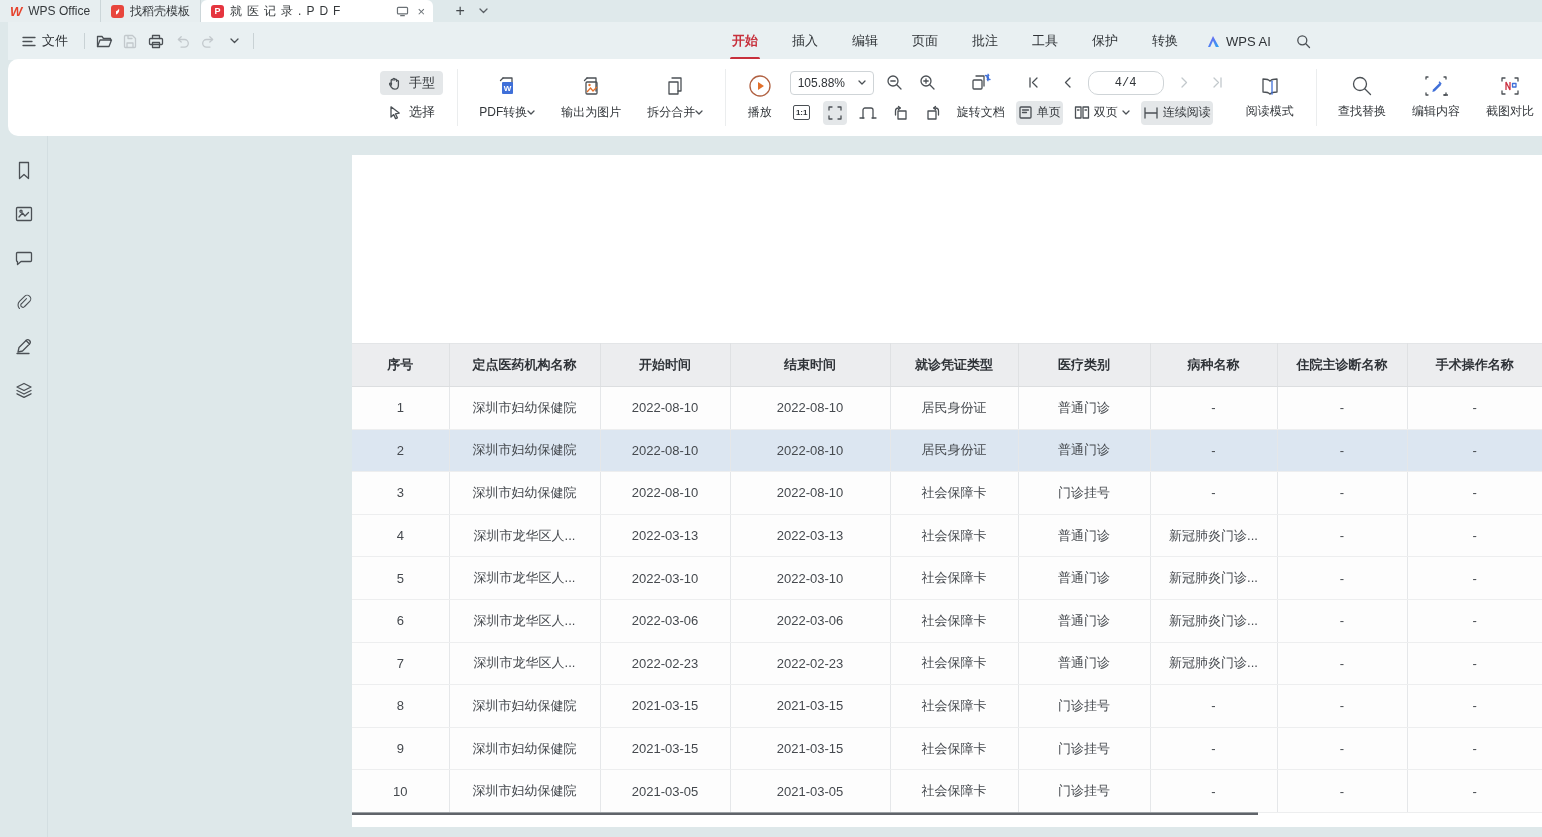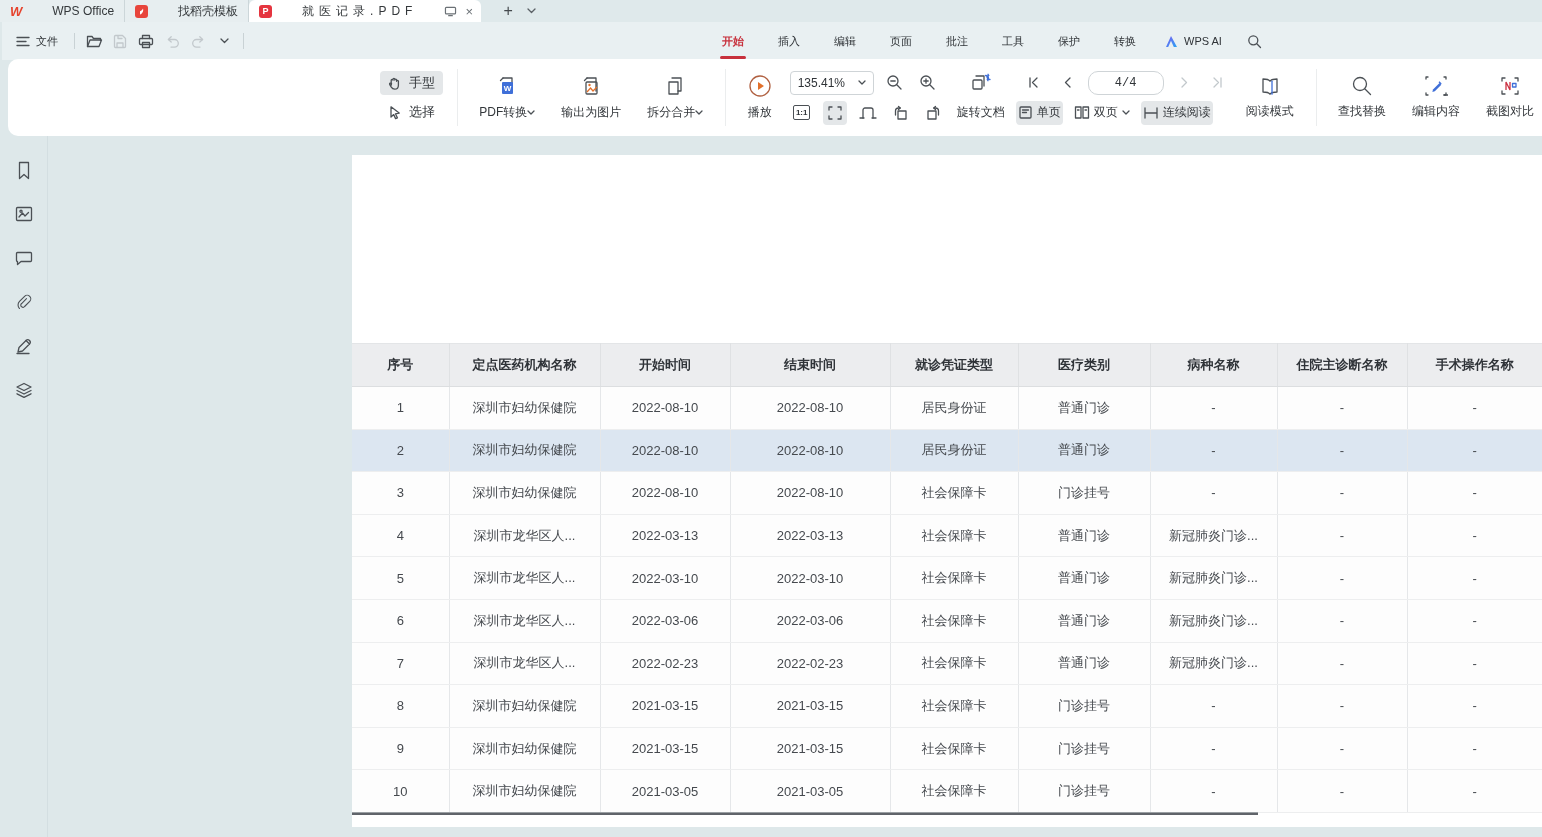--- a/index.html
+++ b/index.html
@@ -9,32 +9,32 @@
   .st { fill:none; stroke:#4b5055; stroke-width:1.3; stroke-linecap:round; stroke-linejoin:round; }
   .stg { fill:none; stroke:#c2c8cc; stroke-width:1.3; stroke-linecap:round; stroke-linejoin:round; }
   .stb { fill:none; stroke:#3f6fd8; stroke-width:1.3; stroke-linecap:round; stroke-linejoin:round; }
 
   
   .tabbar { position:absolute; top:0; left:0; right:0; height:22px; background:#dfe9eb; display:flex; align-items:stretch; }
   .tab { display:flex; align-items:center; gap:6px; padding:0 10px; font-size:12px; color:#34383b;
          background:#e7eef0; border-right:1px solid #ccd6d9; cursor:default; }
   .tab.first { border-left:none; }
   .tab.active { background:#ffffff; border-right:none; border-radius:6px 6px 0 0; padding-right:8px; min-width:232px; }
-  .tab-label { white-space:nowrap;margin-left:24px; }
+  .tab-label { white-space:nowrap; }
   .tab.active .tab-label { letter-spacing:5px; }
   .wps-logo { font-weight:bold; font-style:italic; color:#e6442e; font-size:13px; }
   .badge { width:13px; height:13px; border-radius:3px; display:flex; align-items:center; justify-content:center; }
   .badge.docer { background:#e8453c; }
   .badge.pdf { background:#e5353f; color:#fff; font-size:9px; font-weight:bold; }
   .tab-ctl { color:#6b7176; font-size:13px; line-height:1; margin-left:2px; }
   .newtab { width:26px; display:flex; align-items:center; justify-content:center; font-size:16px; color:#44494d; margin-left:14px; }
   .tabchev { width:20px; display:flex; align-items:center; justify-content:center; }
 
   
-  .menubar { position:absolute; top:22px; left:2px; right:0; height:38px; background:#e9f0f2; display:flex; align-items:center; font-size:11px; }
+  .menubar { position:absolute; top:22px; left:8px; right:0; height:38px; background:#e9f0f2; display:flex; align-items:center; font-size:13px; }
   .filebtn { display:flex; align-items:center; gap:6px; padding:0 10px 0 14px; color:#2f3337; }
   .vsep { width:1px; height:16px; background:#c9d2d5; margin:0 6px; }
   .qbtn { width:26px; height:26px; display:flex; align-items:center; justify-content:center; border-radius:4px; }
   .menus { display:flex; align-items:flex-start; gap:30px; margin-left:470px; }
   .menu-item { position:relative; color:#2f3337; padding:4px 2px; }
   .menu-item.active { color:#c7303c; font-weight:bold; }
   .menu-item.active::after { content:""; position:absolute; left:0; right:0; bottom:-6px; height:3px; background:#c7303c; border-radius:2px; }
   .wpsai { display:flex; align-items:center; gap:5px; margin-left:26px; color:#2f3337; }
   .menubar .search { margin-left:20px; }
 
@@ -255,21 +255,21 @@
       <path d="M10 8l6 4-6 4z" fill="#e2702a"></path>
     </svg>
     <span class="lbl">
         <span>播放</span>
       </span>
   </div>
 
   <div class="stack" style="margin-left:10px;">
     <div class="irow">
       <div class="zoombox">
-        <span>135.41%</span>
+        <span>105.88%</span>
         <svg width="8" height="5" viewBox="0 0 8 5">
             <polyline points="1,1 4,4 7,1" class="st"></polyline>
           </svg>
       </div>
       <div class="ibtn">
         <svg width="17" height="17" viewBox="0 0 17 17">
             <circle cx="7" cy="7" r="5" class="st"></circle>
             <path d="M10.8 10.8 15 15M4.8 7h4.4" class="st"></path>
           </svg>
       </div>

